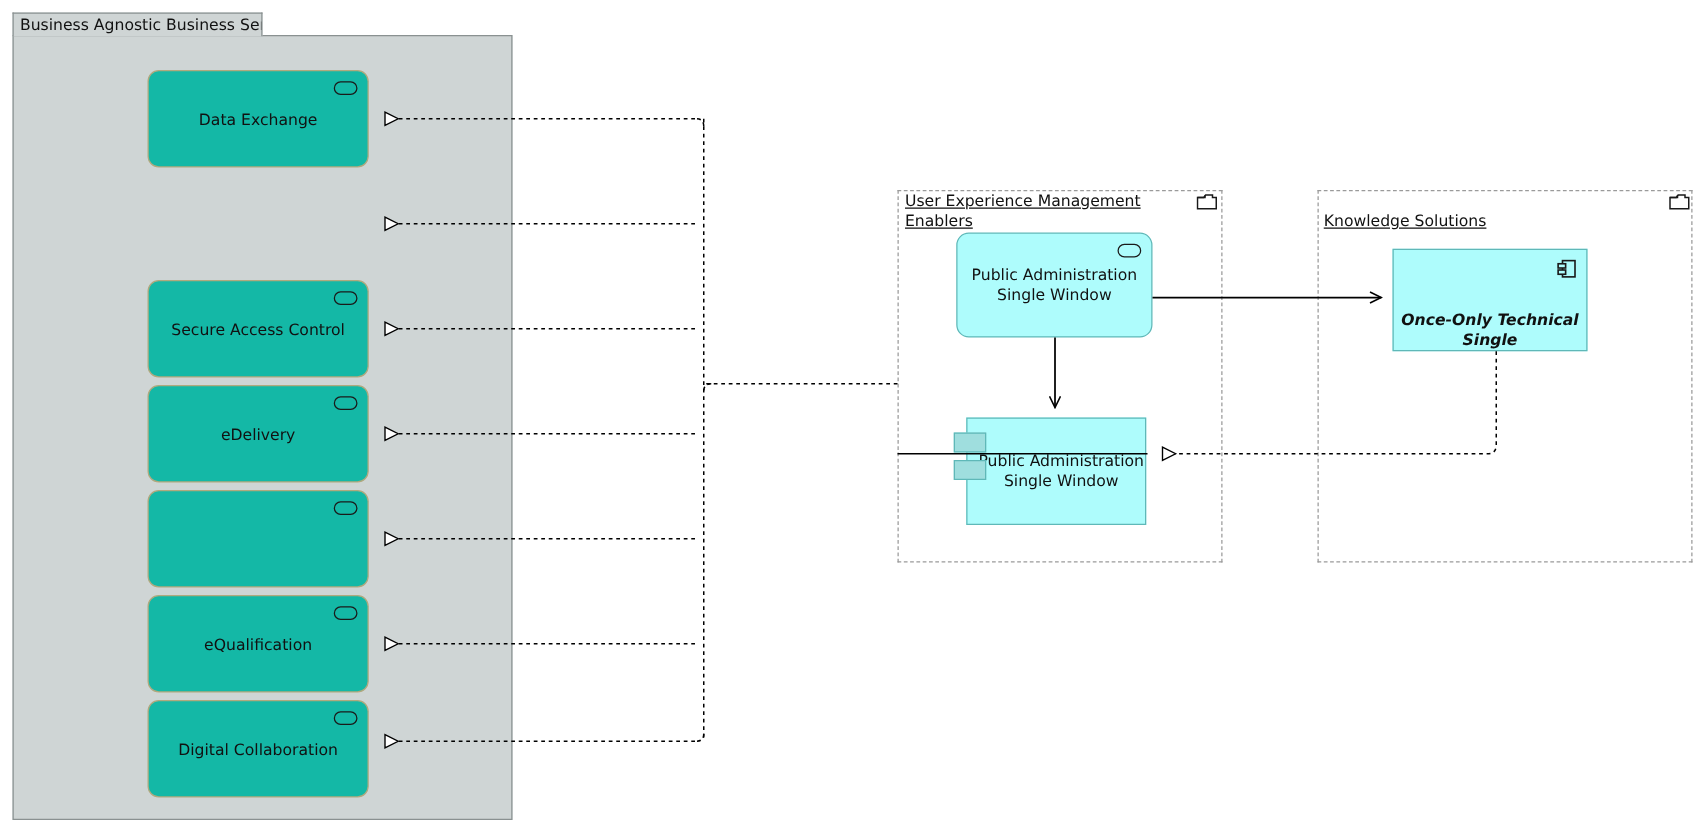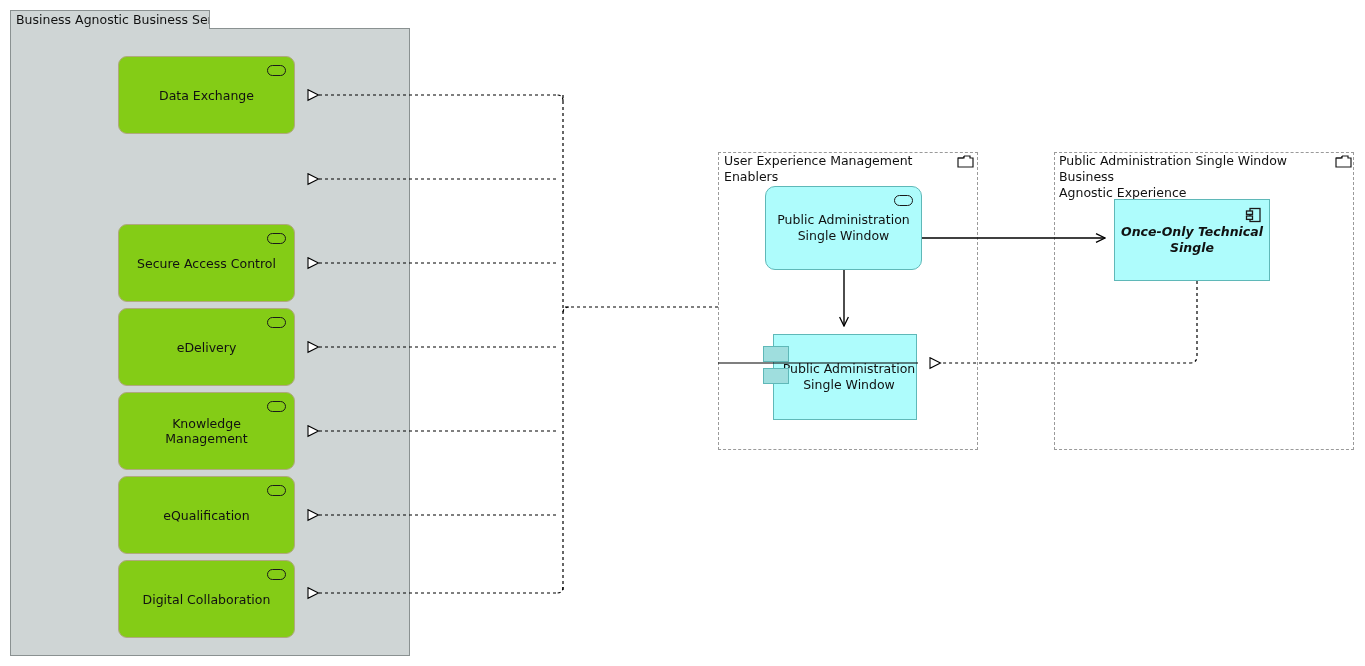--- a/index.html
+++ b/index.html
@@ -58,21 +58,21 @@
     overflow: hidden;
     color: #111111;
   }
 
   
   .svc {
     position: absolute;
     left: 118px;
     width: 177px;
     height: 78px;
-    background: #84cc16;
+    background: #14b8a6;
     border: 1px solid #b0a97e;
     border-radius: 9px;
     box-sizing: border-box;
     display: flex;
     align-items: center;
     justify-content: center;
     text-align: center;
     font-size: 12.5px;
     color: #111111;
     padding: 0 12px;
@@ -97,20 +97,21 @@
     position: absolute;
     border: 1px dashed #9a9a9a;
     background: transparent;
     box-sizing: border-box;
   }
   .grp-dashed-title {
     position: absolute;
     font-size: 12.5px;
     line-height: 16px;
     color: #111111;
+    text-decoration: underline;
   }
   .folder-icon { position: absolute; }
 
   
   .app-svc {
     position: absolute;
     background: #aefcfc;
     border: 1px solid #5fb8b8;
     border-radius: 10px;
     box-sizing: border-box;
@@ -150,21 +151,21 @@
     box-sizing: border-box;
   }
 
   
   .component-box {
     position: absolute;
     background: #aefcfc;
     border: 1px solid #5fb8b8;
     box-sizing: border-box;
     display: flex;
-    align-items: center;
+    align-items: flex-end;
     justify-content: center;
     text-align: center;
     font-size: 12.5px;
     font-weight: bold;
     font-style: italic;
     color: #111111;
   }
   .component-box .lbl { display: block; line-height: 16px; }
   .badge-component { position: absolute; right: 6px; top: 6px; }
 </style>
@@ -182,21 +183,20 @@
   </div>
   <div class="svc" style="top:224px">
     <span class="lbl">Secure Access Control</span>
     <span class="badge-service"></span>
   </div>
   <div class="svc" style="top:308px">
     <span class="lbl">eDelivery</span>
     <span class="badge-service"></span>
   </div>
   <div class="svc" style="top:392px">
-    <span class="lbl">Knowledge Management</span>
     <span class="badge-service"></span>
   </div>
   <div class="svc" style="top:560px">
     <span class="lbl">Digital Collaboration</span>
     <span class="badge-service"></span>
   </div>
   <div class="svc" style="top:476px">
     <span class="lbl">eQualification</span>
     <span class="badge-service"></span>
   </div>
@@ -222,22 +222,22 @@
         <span>Public Administration</span><br>
         <span>Single Window</span>
       </span>
     </div>
     <div class="comp-tab" style="top:12px"></div>
     <div class="comp-tab" style="top:34px"></div>
   </div>
 
   <div class="grp-dashed" style="left:1054px; top:152px; width:300px; height:298px;"></div>
   <div class="grp-dashed-title" style="left:1059px; top:153px; width:262px;">
-    <span>Public Administration Single Window Business</span><br>
-    <span>Agnostic Experience</span>
+    <br>
+    <span>Knowledge Solutions</span>
   </div>
   <svg class="folder-icon" style="left:1335px; top:154px;" width="18" height="16" viewBox="0 0 18 16">
     <path d="M1 4 H6 L7.5 2 H13 V4 H16 V13 H1 Z" fill="#ffffff" stroke="#1a1a1a" stroke-width="1.2"></path>
     <path d="M1 4 H7 V2.2" fill="none" stroke="#1a1a1a" stroke-width="1.2"></path>
   </svg>
 
   <div class="component-box" style="left:1114px; top:199px; width:156px; height:82px;">
     <span class="lbl">
       <span>Once-Only Technical</span><br>
       <span>Single</span>

